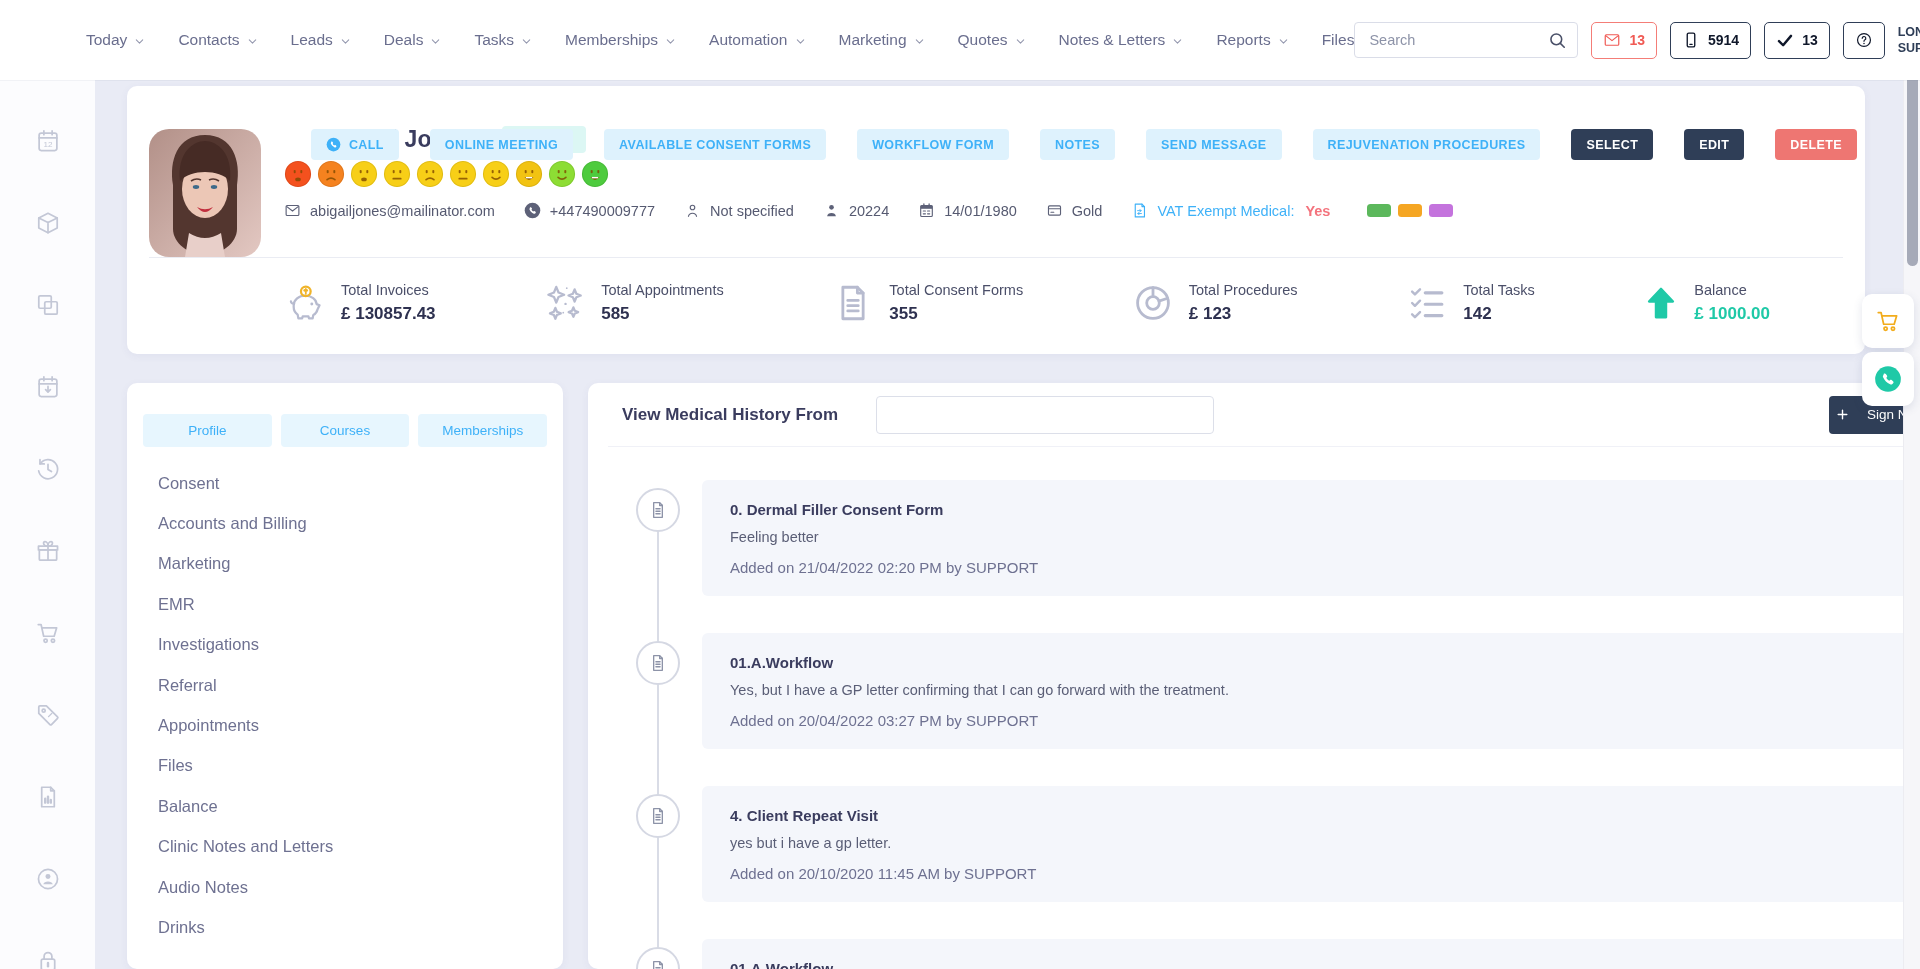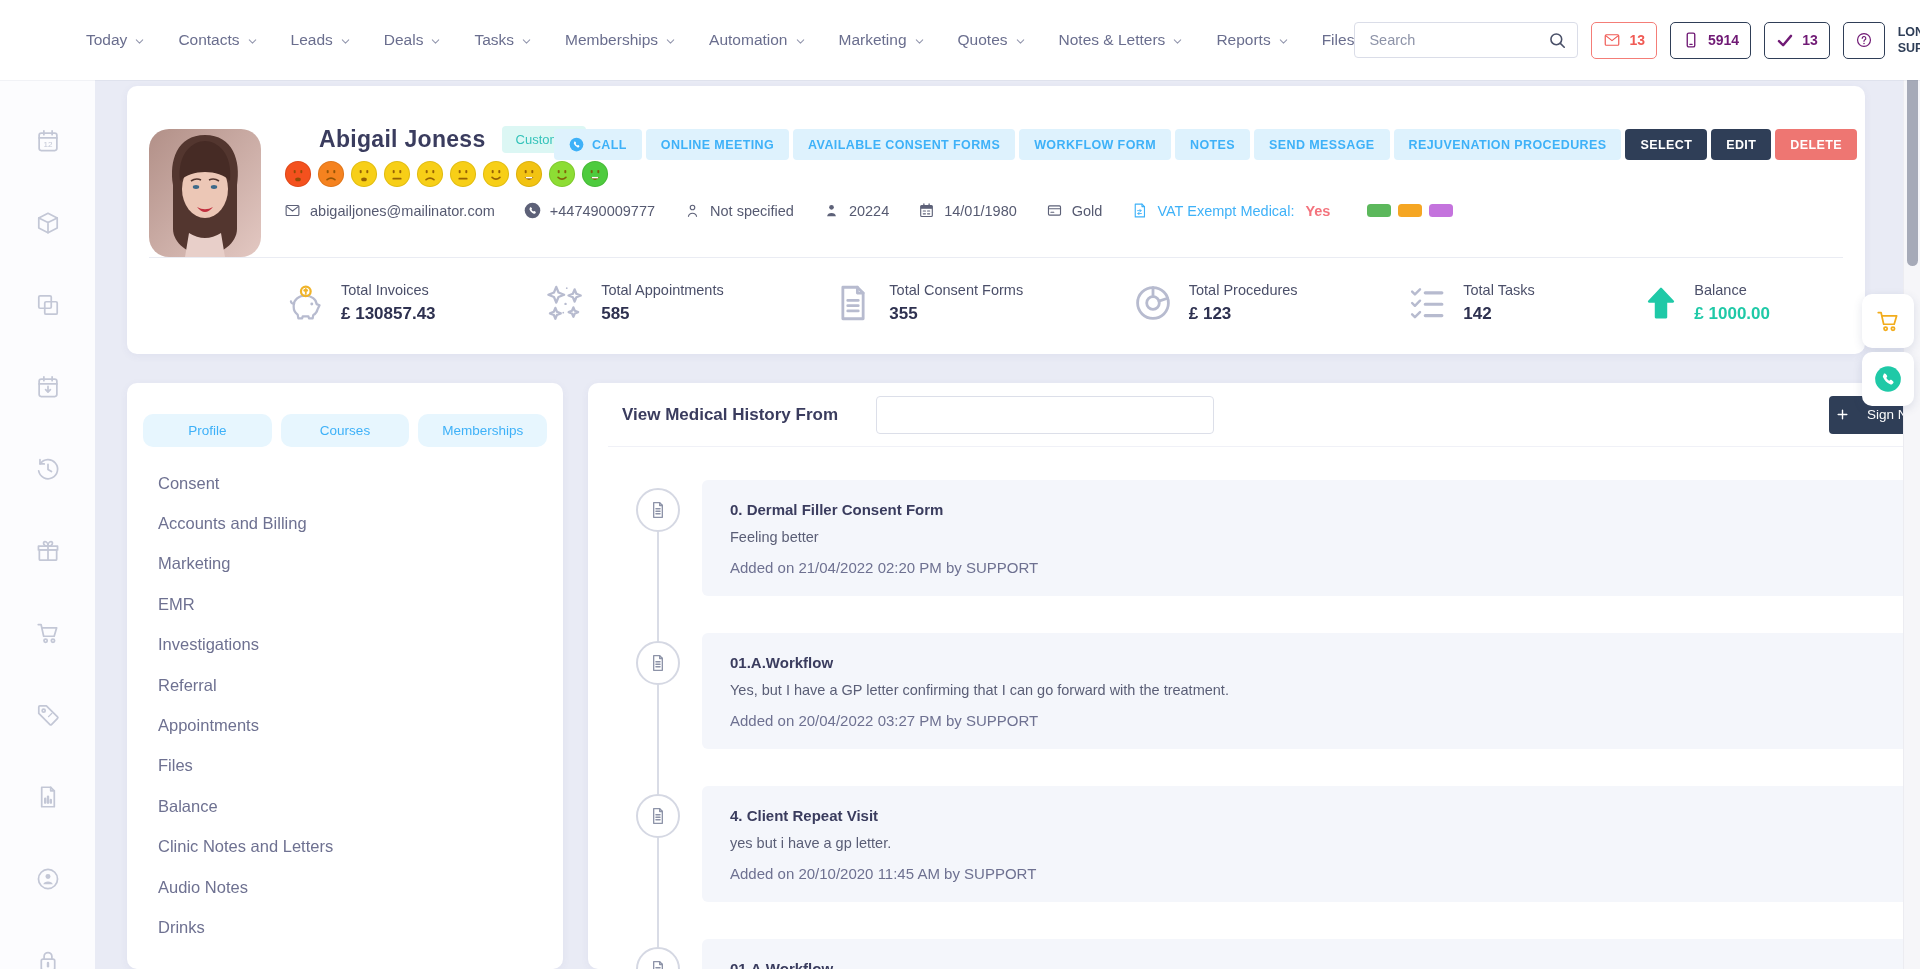--- a/index.html
+++ b/index.html
@@ -20,21 +20,21 @@
   .logo{ width:46px; height:54px; cursor:pointer; }
   #main-nav{ display:flex; gap:33px; margin-left:56px; align-items:center; }
   .nav-item{ display:flex; align-items:center; gap:7px; font-size:15.5px; color:#6a6e8e; cursor:pointer; white-space:nowrap; }
   .nav-item .chev{ width:11px; height:11px; color:#9296ad; margin-top:2px; }
   .hdr-right{ margin-left:auto; display:flex; align-items:center; gap:13px; padding-right:40px; }
   .search{ width:224px; height:36px; border:1px solid #dadde8; border-radius:4px; display:flex; align-items:center; padding:0 10px 0 14px; background:#fff; }
   .search input{ border:none; outline:none; flex:1; font-size:14.5px; color:#555; background:transparent; font-family:inherit; min-width:0; }
   .search input::placeholder{ color:#8d93a8; }
   .search .s-ico{ width:19px; height:19px; color:#4a5068; cursor:pointer; }
   .badge{ height:37px; padding:0 11px; border:1px solid #2f3e57; border-radius:5px; display:flex; align-items:center; gap:8px;
-    cursor:pointer; color:#701a75; font-weight:bold; font-size:14px; background:#fff; }
+    cursor:pointer; color:#0f172a; font-weight:bold; font-size:14px; background:#fff; }
   .badge .b-ico{ width:18px; height:18px; }
   .badge.alert{ border-color:#f47d77; color:#f05a54; }
   .user-name{ font-size:12.5px; font-weight:bold; color:#2f3e57; line-height:1.3; }
 
   
   .side-rail{ position:absolute; left:0; top:80px; width:95px; bottom:0; background:#fcfcfe;
     display:flex; flex-direction:column; align-items:center; padding-top:48px; gap:56px; }
   .rail-ico{ width:26px; height:26px; color:#c3c7d6; cursor:pointer; }
 
   
@@ -47,42 +47,42 @@
   #mood-row{ position:absolute; left:157px; top:74px; display:flex; gap:5px; }
   .mood{ width:28px; height:28px; cursor:pointer; }
   #contact-row{ position:absolute; left:157px; top:116px; display:flex; align-items:center; gap:29px; font-size:14.5px; color:#565a71; white-space:nowrap; }
   .c-item{ display:flex; align-items:center; gap:9px; }
   .c-item .c-ico{ width:17px; height:17px; color:#5d6178; }
   .c-item.vat{ color:#3eb1f8; }
   .c-item.vat .c-ico{ color:#3eb1f8; }
   .c-item.vat b{ color:#f4737d; margin-left:2px; }
   .labels{ display:flex; gap:7px; margin-left:8px; }
   .label-chip{ width:24px; height:13px; border-radius:3.5px; cursor:pointer; }
-  #actions-row{ position:absolute; right:8px; top:43px; display:flex; gap:4px; }
+  #actions-row{ position:absolute; right:8px; top:43px; display:flex; gap:31px; }
   .act{ height:31px; padding:0 15px; border-radius:4px; font-size:12.5px; font-weight:bold; letter-spacing:.4px;
     display:flex; align-items:center; gap:8px; cursor:pointer; border:none; font-family:inherit; white-space:nowrap; }
   .act.light{ background:#def2fd; color:#3eb1f8; }
   .act.dark{ background:#2f3e57; color:#fff; }
   .act.danger{ background:#ee7672; color:#fff; }
   .act .a-ico{ width:15px; height:15px; }
   .divider{ position:absolute; left:22px; right:22px; top:171px; border-top:1px solid #eaecf3; }
   #stats-row{ position:absolute; left:157px; right:95px; top:196px; display:flex; justify-content:space-between; align-items:center; }
   .stat{ display:flex; align-items:center; gap:15px; }
   .stat .st-ico{ width:42px; height:42px; color:#b7bbcf; }
   .stat .lbl{ font-size:14.5px; color:#4b4f69; margin-bottom:6px; }
   .stat .val{ font-size:17px; font-weight:bold; color:#2e3150; }
   .stat.accent .st-ico{ width:36px; height:36px; color:#1fc9a7; }
   .stat.accent .val{ color:#1fc9a7; }
 
   
   .left-panel{ position:absolute; left:127px; top:383px; width:436px; height:586px; background:#fff;
     border-radius:10px; box-shadow:0 2px 8px rgba(60,70,130,.06); overflow:hidden; }
   #panel-tabs{ display:flex; gap:9px; padding:31px 16px 0; }
   .tab{ flex:1; height:33px; background:#e7f6fe; color:#3eb1f8; font-size:13.5px; display:flex; align-items:center;
-    justify-content:center; border-radius:10px; cursor:pointer; }
+    justify-content:center; border-radius:4px; cursor:pointer; }
   #panel-menu{ list-style:none; position:absolute; top:80px; left:31px; right:10px; }
   #panel-menu li{ height:40.4px; display:flex; align-items:center; font-size:16.5px; color:#6e7191; cursor:pointer; }
 
   
   .right-panel{ position:absolute; left:588px; top:383px; width:1388px; height:586px; background:#fff;
     border-radius:10px; box-shadow:0 2px 8px rgba(60,70,130,.06); overflow:hidden;padding-left:20px; }
   .mh-header{ height:64px; display:flex; align-items:center; padding:0 9px 0 14px; border-bottom:1px solid #f0f1f7; }
   .mh-title{ font-size:17px; font-weight:600; color:#3a3c5e; flex-shrink:0; }
   .mh-input{ width:338px; height:38px; margin-left:38px; border:1px solid #dcdfe9; border-radius:4px; outline:none;
     padding:0 10px; font-size:14px; font-family:inherit; color:#444; }

